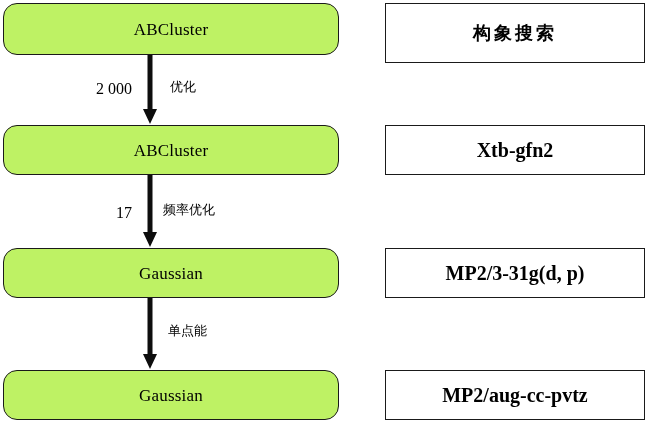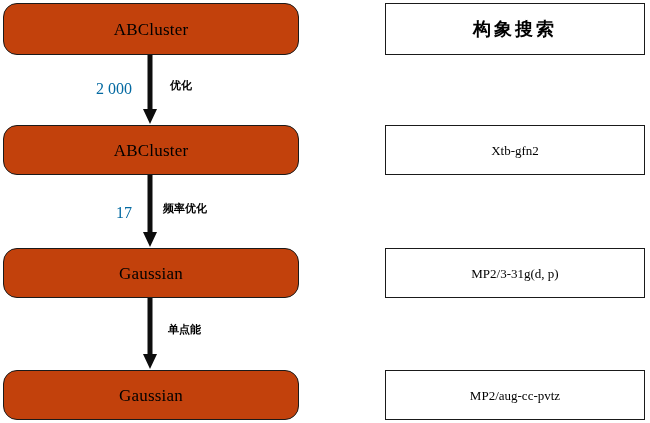--- a/index.html
+++ b/index.html
@@ -13,25 +13,25 @@
     height: 423px;
     background: #ffffff;
     font-family: "Liberation Serif", "DejaVu Serif", serif;
     overflow: hidden;
   }
 
   
   .proc-box {
     position: absolute;
     left: 3px;
-    width: 296px;
+    width: 336px;
     box-sizing: border-box;
     border: 1.4px solid #1a1a1a;
     border-radius: 14px;
-    background: #c2410c;
+    background: #bef264;
     display: flex;
     align-items: center;
     justify-content: center;
   }
   .proc-label {
     font-size: 17px;
     color: #000000;
     letter-spacing: 0.2px;
     line-height: 1;
     white-space: nowrap;
@@ -43,24 +43,25 @@
     left: 385px;
     width: 260px;
     box-sizing: border-box;
     border: 1.4px solid #1a1a1a;
     background: #ffffff;
     display: flex;
     align-items: center;
     justify-content: center;
   }
   .method-label {
-    font-size: 13px;
+    font-size: 20px;
     color: #000000;
     line-height: 1;
     white-space: nowrap;
+    font-weight: bold;
   }
   .method-label.cjk {
     font-family: "DejaVu Sans", "Liberation Sans", sans-serif;
     font-weight: 700;
     font-size: 18px;
     letter-spacing: 3px;
   }
 
   
   .arrow {
@@ -72,43 +73,43 @@
     display: block;
     width: 16px;
     height: 100%;
   }
 
   
   .arrow-count {
     position: absolute;
     text-align: right;
     font-size: 16px;
-    color: #0369a1;
+    color: #000000;
     line-height: 1;
     white-space: nowrap;
   }
   .arrow-note {
     position: absolute;
     font-family: "DejaVu Sans", "Liberation Sans", sans-serif;
-    font-weight: 700;
-    font-size: 11px;
+    font-weight: 400;
+    font-size: 13px;
     color: #000000;
     line-height: 1;
     white-space: nowrap;
   }
 </style>
 </head>
 <body>
 
 <div id="canvas">
 
   <div class="proc-box" style="top:3px; height:52px;">
     <span class="proc-label">ABCluster</span>
   </div>
-  <div class="method-box" style="top:3px; height:52px;">
+  <div class="method-box" style="top:3px; height:60px;">
     <span class="method-label cjk">构象搜索</span>
   </div>
 
   <div class="arrow" style="top:55px; height:70px;">
     <svg viewBox="0 0 16 70" preserveAspectRatio="none">
       <rect x="5.5" y="0" width="5" height="56" fill="#0d0d0d"></rect>
       <polygon points="1,54 15,54 8,69" fill="#0d0d0d"></polygon>
     </svg>
   </div>
   <div class="arrow-count" style="top:81px; left:60px; width:72px;">2 000</div>

